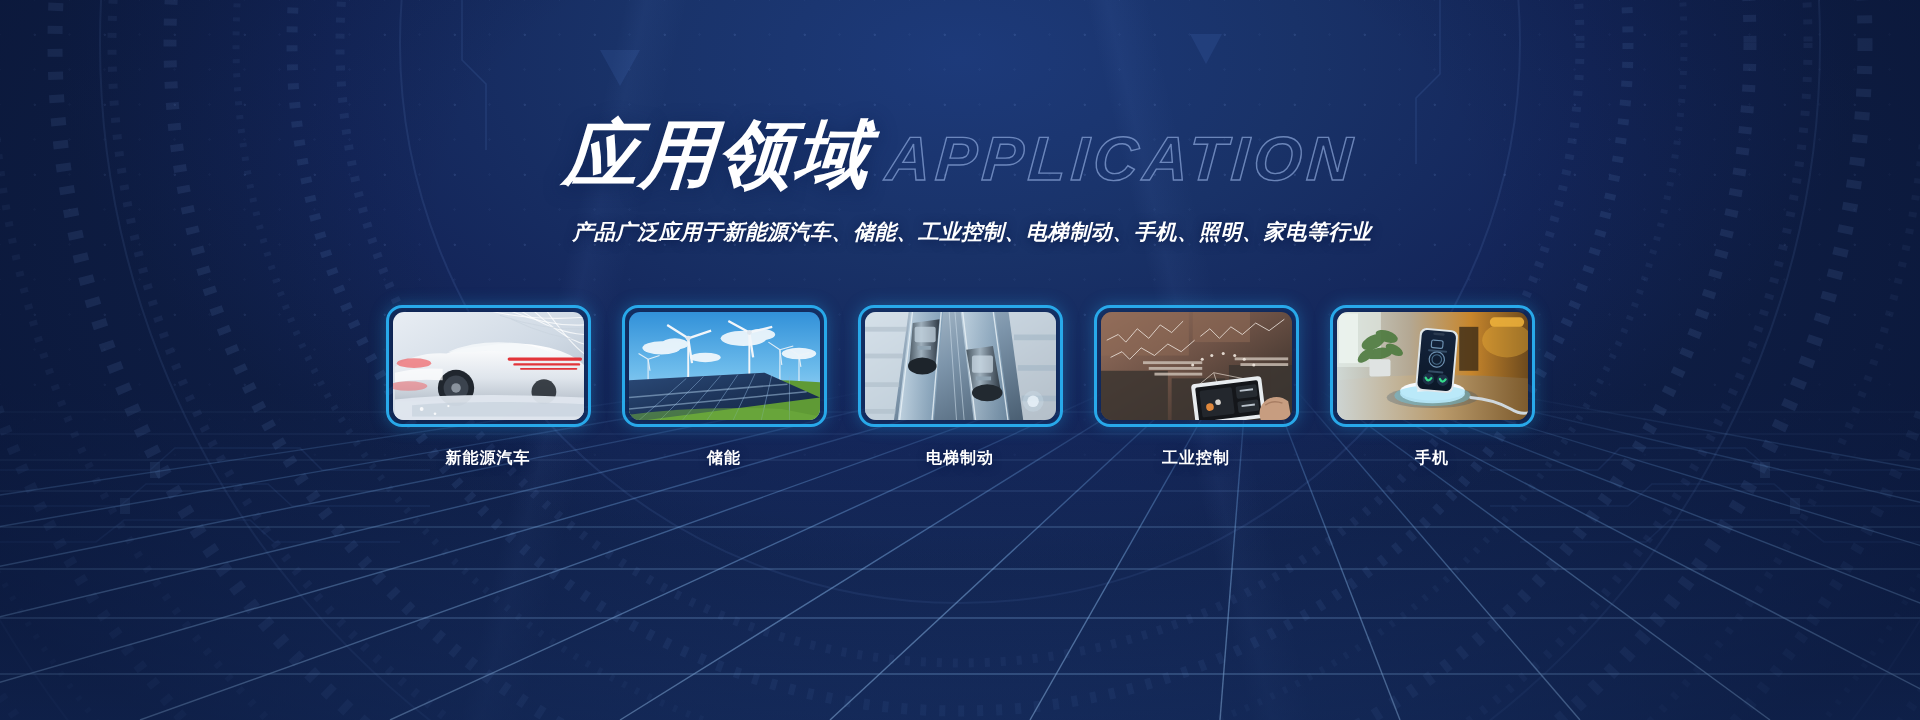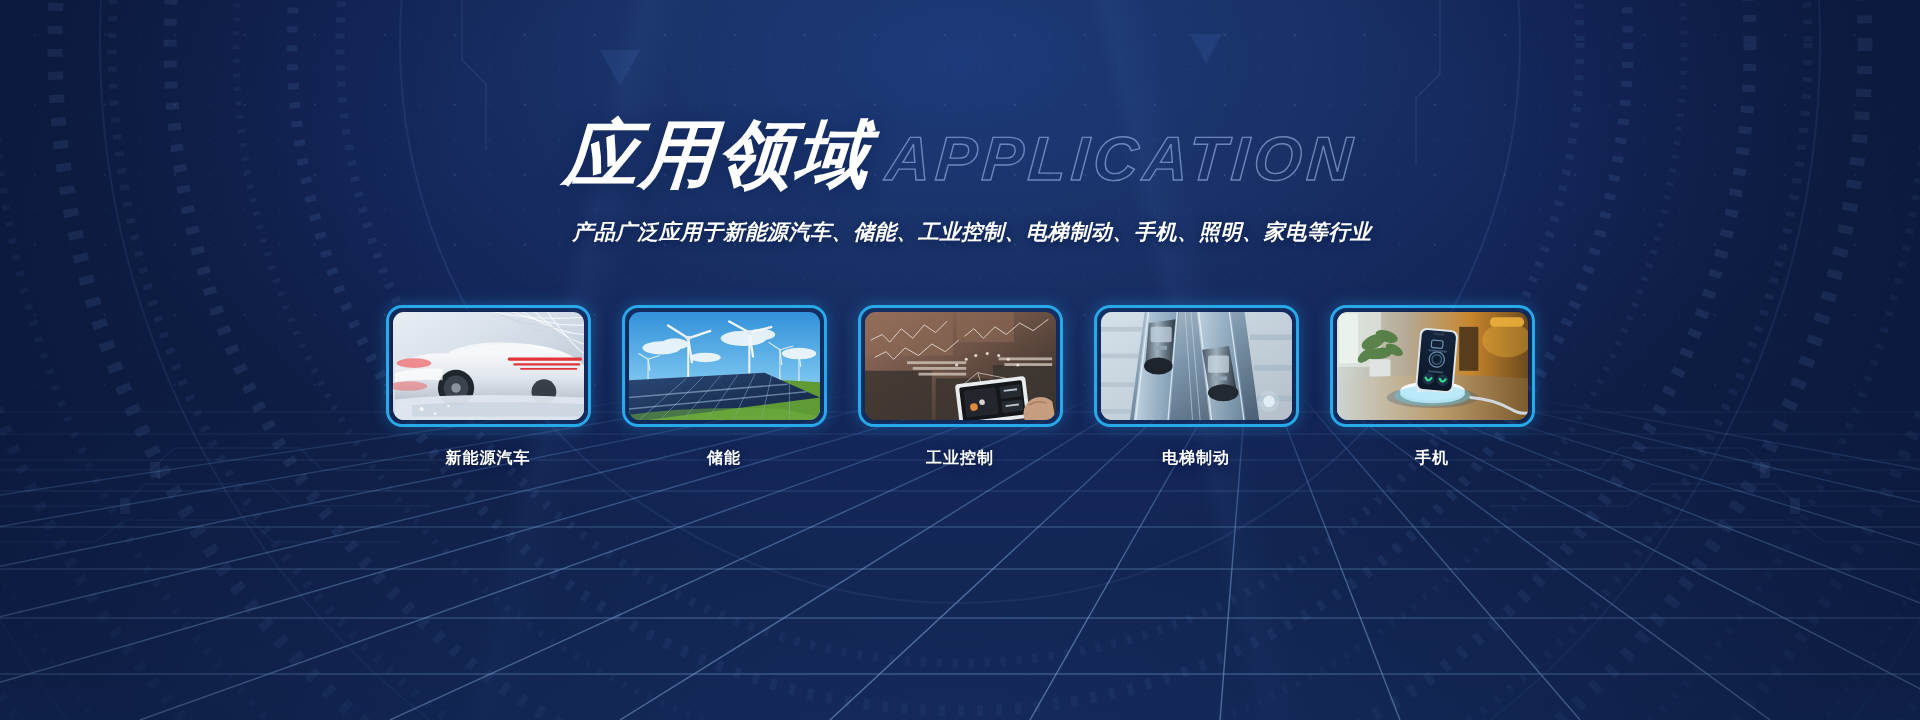--- a/index.html
+++ b/index.html
@@ -327,20 +327,89 @@
         </div>
       </div>
       <div class="card-label">储能</div>
     </div>
 
     <div class="card">
       <div class="card-frame">
         <div class="thumb">
           <svg viewBox="0 0 200 118" preserveAspectRatio="xMidYMid slice">
             <defs>
+              <linearGradient id="elevBg" x1="0" y1="0" x2="1" y2="1">
+                <stop offset="0%" stop-color="#b9c9d6"></stop>
+                  <stop offset="45%" stop-color="#7d95ab"></stop>
+                  <stop offset="100%" stop-color="#3f5366"></stop>
+              </linearGradient>
+              <linearGradient id="glass" x1="0" y1="0" x2="1" y2="0">
+                <stop offset="0%" stop-color="#cfe0ec" stop-opacity=".85"></stop>
+                <stop offset="100%" stop-color="#7b9bb5" stop-opacity=".7"></stop>
+              </linearGradient>
+              <linearGradient id="cabin" x1="0" y1="0" x2="1" y2="0">
+                <stop offset="0%" stop-color="#4a5863"></stop>
+                  <stop offset="40%" stop-color="#9fb0bd"></stop>
+                <stop offset="70%" stop-color="#63717e"></stop>
+                  <stop offset="100%" stop-color="#2f3a45"></stop>
+              </linearGradient>
+            </defs>
+            <rect width="200" height="118" fill="url(#elevBg)"></rect>
+            <g fill="#dfe8ef" opacity=".75">
+              <path d="M0 0 L46 0 L30 118 L0 118 Z"></path>
+            </g>
+            <g fill="#aebdc9" opacity=".6">
+              <rect x="0" y="18" width="44" height="5"></rect>
+              <rect x="0" y="46" width="40" height="5"></rect>
+              <rect x="0" y="76" width="36" height="5"></rect>
+              <rect x="0" y="104" width="32" height="5"></rect>
+            </g>
+            <path d="M150 0 L200 0 L200 118 L166 118 Z" fill="#e6edf2" opacity=".7"></path>
+            <g fill="#9fb4c4" opacity=".55">
+              <rect x="156" y="26" width="44" height="6"></rect>
+              <rect x="160" y="58" width="40" height="6"></rect>
+              <rect x="164" y="90" width="36" height="6"></rect>
+            </g>
+            <path d="M48 0 L82 0 L72 118 L34 118 Z" fill="url(#glass)"></path>
+            <path d="M100 0 L136 0 L152 118 L114 118 Z" fill="url(#glass)" opacity=".85"></path>
+            <g stroke="#eaf2f8" stroke-width="1.4" stroke-opacity=".8" fill="none">
+              <line x1="50" y1="0" x2="36" y2="118"></line>
+              <line x1="80" y1="0" x2="70" y2="118"></line>
+              <line x1="102" y1="0" x2="116" y2="118"></line>
+              <line x1="134" y1="0" x2="150" y2="118"></line>
+            </g>
+            <g>
+              <path d="M50 14 L78 10 L74 56 L46 62 Z" fill="url(#cabin)"></path>
+              <ellipse cx="60" cy="59" rx="15" ry="9" fill="#1d242b"></ellipse>
+              <rect x="52" y="18" width="22" height="16" rx="2" fill="#c3d3df" opacity=".75"></rect>
+              <rect x="55" y="38" width="14" height="4" fill="#8fa3b2"></rect>
+            </g>
+            <g>
+              <path d="M106 42 L134 38 L142 84 L114 90 Z" fill="url(#cabin)"></path>
+              <ellipse cx="128" cy="87" rx="16" ry="9" fill="#222930"></ellipse>
+              <rect x="112" y="48" width="22" height="18" rx="2" fill="#cfdde8" opacity=".7"></rect>
+              <rect x="116" y="70" width="16" height="4" fill="#8fa3b2"></rect>
+            </g>
+            <g stroke="#cddeea" stroke-width="1" stroke-opacity=".6" fill="none">
+              <line x1="88" y1="0" x2="96" y2="118"></line>
+              <line x1="94" y1="0" x2="104" y2="118"></line>
+            </g>
+            <circle cx="176" cy="96" r="6" fill="#f2f7fb" opacity=".85"></circle>
+            <circle cx="176" cy="96" r="11" fill="#cfe3f2" opacity=".3"></circle>
+          </svg>
+        </div>
+      </div>
+      <div class="card-label">电梯制动</div>
+    </div>
+
+    <div class="card">
+      <div class="card-frame">
+        <div class="thumb">
+          <svg viewBox="0 0 200 118" preserveAspectRatio="xMidYMid slice">
+            <defs>
               <linearGradient id="indBg" x1="0" y1="0" x2="1" y2="1">
                 <stop offset="0%" stop-color="#9a7360"></stop>
                   <stop offset="45%" stop-color="#6d5246"></stop>
                   <stop offset="100%" stop-color="#2b2723"></stop>
               </linearGradient>
             </defs>
             <rect width="200" height="118" fill="url(#indBg)"></rect>
             <g fill="#8e6a56" opacity=".55">
               <rect x="0" y="0" width="92" height="48"></rect>
               <rect x="96" y="0" width="60" height="34"></rect>
@@ -385,89 +454,20 @@
               <rect x="142" y="98" width="22" height="12" rx="2" fill="#262b31"></rect>
               <rect x="146" y="86" width="14" height="2" fill="#b9c2cb"></rect>
               <rect x="146" y="102" width="14" height="2" fill="#b9c2cb"></rect>
             </g>
             <path d="M168 118 Q162 102 174 94 Q186 88 196 96 L200 118 Z" fill="#c79d80"></path>
             <path d="M172 100 Q180 94 190 98" stroke="#a87e63" stroke-width="1.4" fill="none"></path>
           </svg>
         </div>
       </div>
       <div class="card-label">工业控制</div>
-    </div>
-
-    <div class="card">
-      <div class="card-frame">
-        <div class="thumb">
-          <svg viewBox="0 0 200 118" preserveAspectRatio="xMidYMid slice">
-            <defs>
-              <linearGradient id="elevBg" x1="0" y1="0" x2="1" y2="1">
-                <stop offset="0%" stop-color="#b9c9d6"></stop>
-                  <stop offset="45%" stop-color="#7d95ab"></stop>
-                  <stop offset="100%" stop-color="#3f5366"></stop>
-              </linearGradient>
-              <linearGradient id="glass" x1="0" y1="0" x2="1" y2="0">
-                <stop offset="0%" stop-color="#cfe0ec" stop-opacity=".85"></stop>
-                <stop offset="100%" stop-color="#7b9bb5" stop-opacity=".7"></stop>
-              </linearGradient>
-              <linearGradient id="cabin" x1="0" y1="0" x2="1" y2="0">
-                <stop offset="0%" stop-color="#4a5863"></stop>
-                  <stop offset="40%" stop-color="#9fb0bd"></stop>
-                <stop offset="70%" stop-color="#63717e"></stop>
-                  <stop offset="100%" stop-color="#2f3a45"></stop>
-              </linearGradient>
-            </defs>
-            <rect width="200" height="118" fill="url(#elevBg)"></rect>
-            <g fill="#dfe8ef" opacity=".75">
-              <path d="M0 0 L46 0 L30 118 L0 118 Z"></path>
-            </g>
-            <g fill="#aebdc9" opacity=".6">
-              <rect x="0" y="18" width="44" height="5"></rect>
-              <rect x="0" y="46" width="40" height="5"></rect>
-              <rect x="0" y="76" width="36" height="5"></rect>
-              <rect x="0" y="104" width="32" height="5"></rect>
-            </g>
-            <path d="M150 0 L200 0 L200 118 L166 118 Z" fill="#e6edf2" opacity=".7"></path>
-            <g fill="#9fb4c4" opacity=".55">
-              <rect x="156" y="26" width="44" height="6"></rect>
-              <rect x="160" y="58" width="40" height="6"></rect>
-              <rect x="164" y="90" width="36" height="6"></rect>
-            </g>
-            <path d="M48 0 L82 0 L72 118 L34 118 Z" fill="url(#glass)"></path>
-            <path d="M100 0 L136 0 L152 118 L114 118 Z" fill="url(#glass)" opacity=".85"></path>
-            <g stroke="#eaf2f8" stroke-width="1.4" stroke-opacity=".8" fill="none">
-              <line x1="50" y1="0" x2="36" y2="118"></line>
-              <line x1="80" y1="0" x2="70" y2="118"></line>
-              <line x1="102" y1="0" x2="116" y2="118"></line>
-              <line x1="134" y1="0" x2="150" y2="118"></line>
-            </g>
-            <g>
-              <path d="M50 14 L78 10 L74 56 L46 62 Z" fill="url(#cabin)"></path>
-              <ellipse cx="60" cy="59" rx="15" ry="9" fill="#1d242b"></ellipse>
-              <rect x="52" y="18" width="22" height="16" rx="2" fill="#c3d3df" opacity=".75"></rect>
-              <rect x="55" y="38" width="14" height="4" fill="#8fa3b2"></rect>
-            </g>
-            <g>
-              <path d="M106 42 L134 38 L142 84 L114 90 Z" fill="url(#cabin)"></path>
-              <ellipse cx="128" cy="87" rx="16" ry="9" fill="#222930"></ellipse>
-              <rect x="112" y="48" width="22" height="18" rx="2" fill="#cfdde8" opacity=".7"></rect>
-              <rect x="116" y="70" width="16" height="4" fill="#8fa3b2"></rect>
-            </g>
-            <g stroke="#cddeea" stroke-width="1" stroke-opacity=".6" fill="none">
-              <line x1="88" y1="0" x2="96" y2="118"></line>
-              <line x1="94" y1="0" x2="104" y2="118"></line>
-            </g>
-            <circle cx="176" cy="96" r="6" fill="#f2f7fb" opacity=".85"></circle>
-            <circle cx="176" cy="96" r="11" fill="#cfe3f2" opacity=".3"></circle>
-          </svg>
-        </div>
-      </div>
-      <div class="card-label">电梯制动</div>
     </div>
 
     <div class="card">
       <div class="card-frame">
         <div class="thumb">
           <svg viewBox="0 0 200 118" preserveAspectRatio="xMidYMid slice">
             <defs>
               <linearGradient id="room" x1="0" y1="0" x2="1" y2="0">
                 <stop offset="0%" stop-color="#cfd8d4"></stop>
                   <stop offset="38%" stop-color="#b4a893"></stop>

